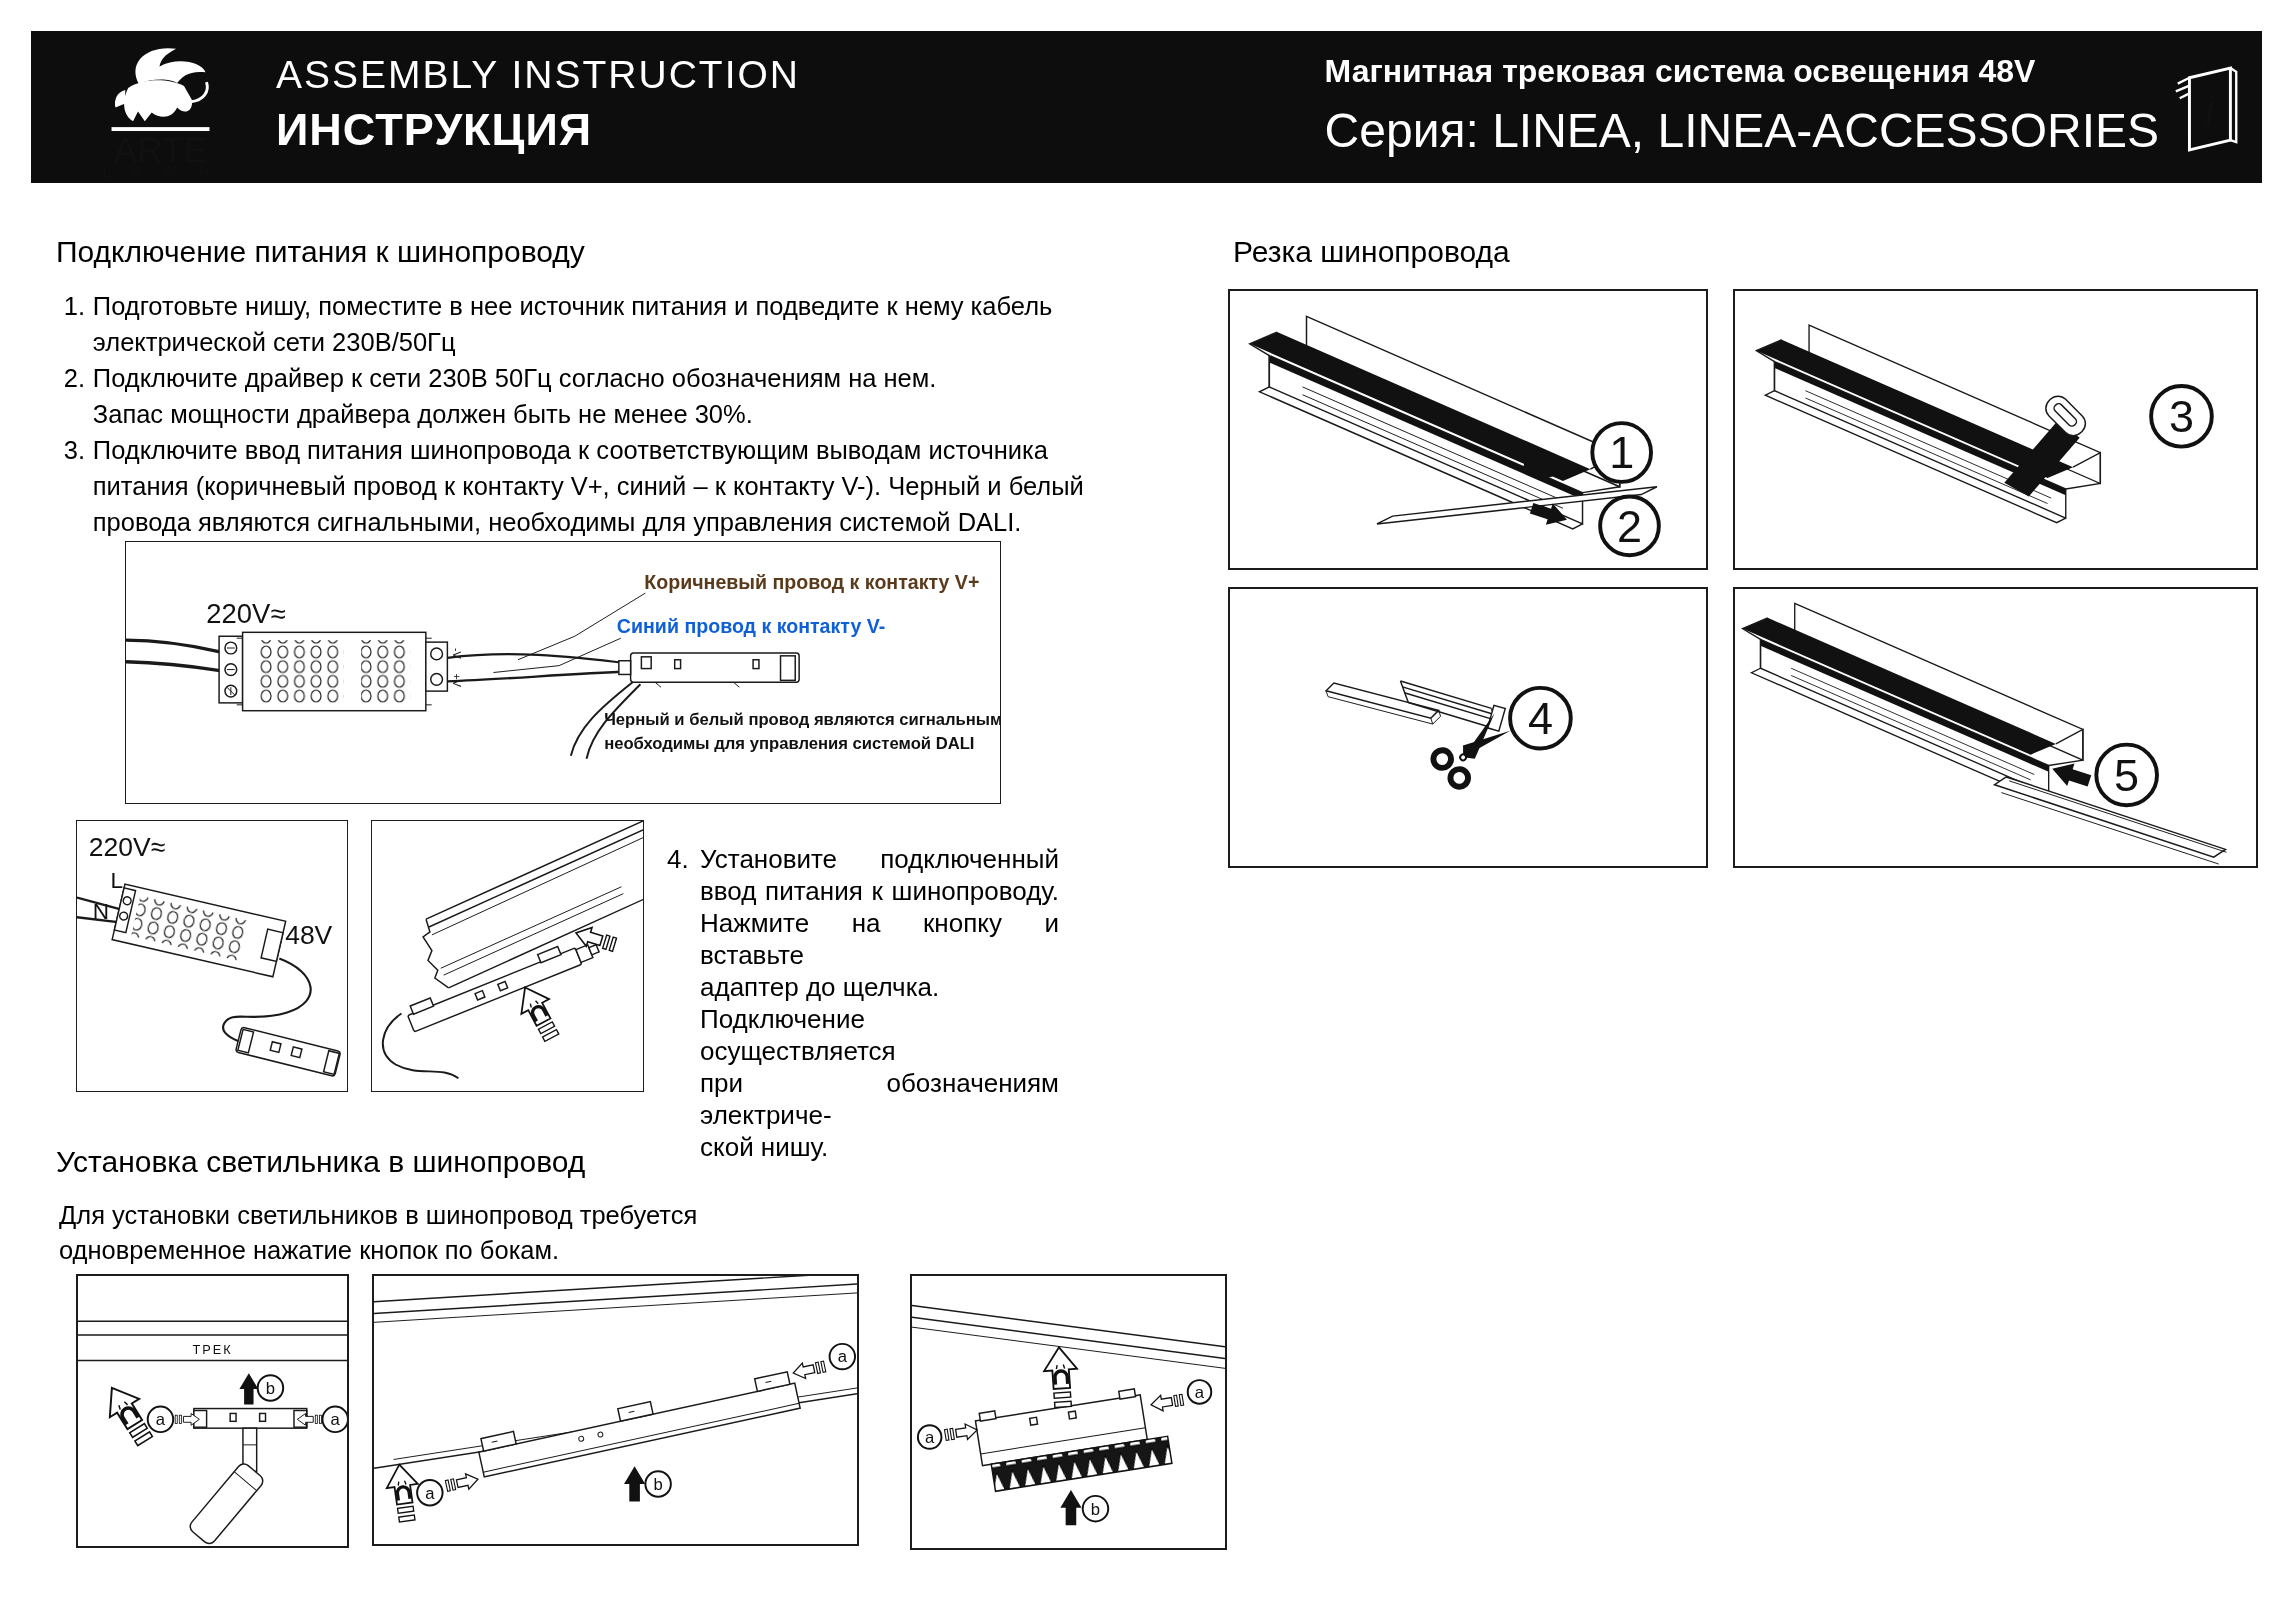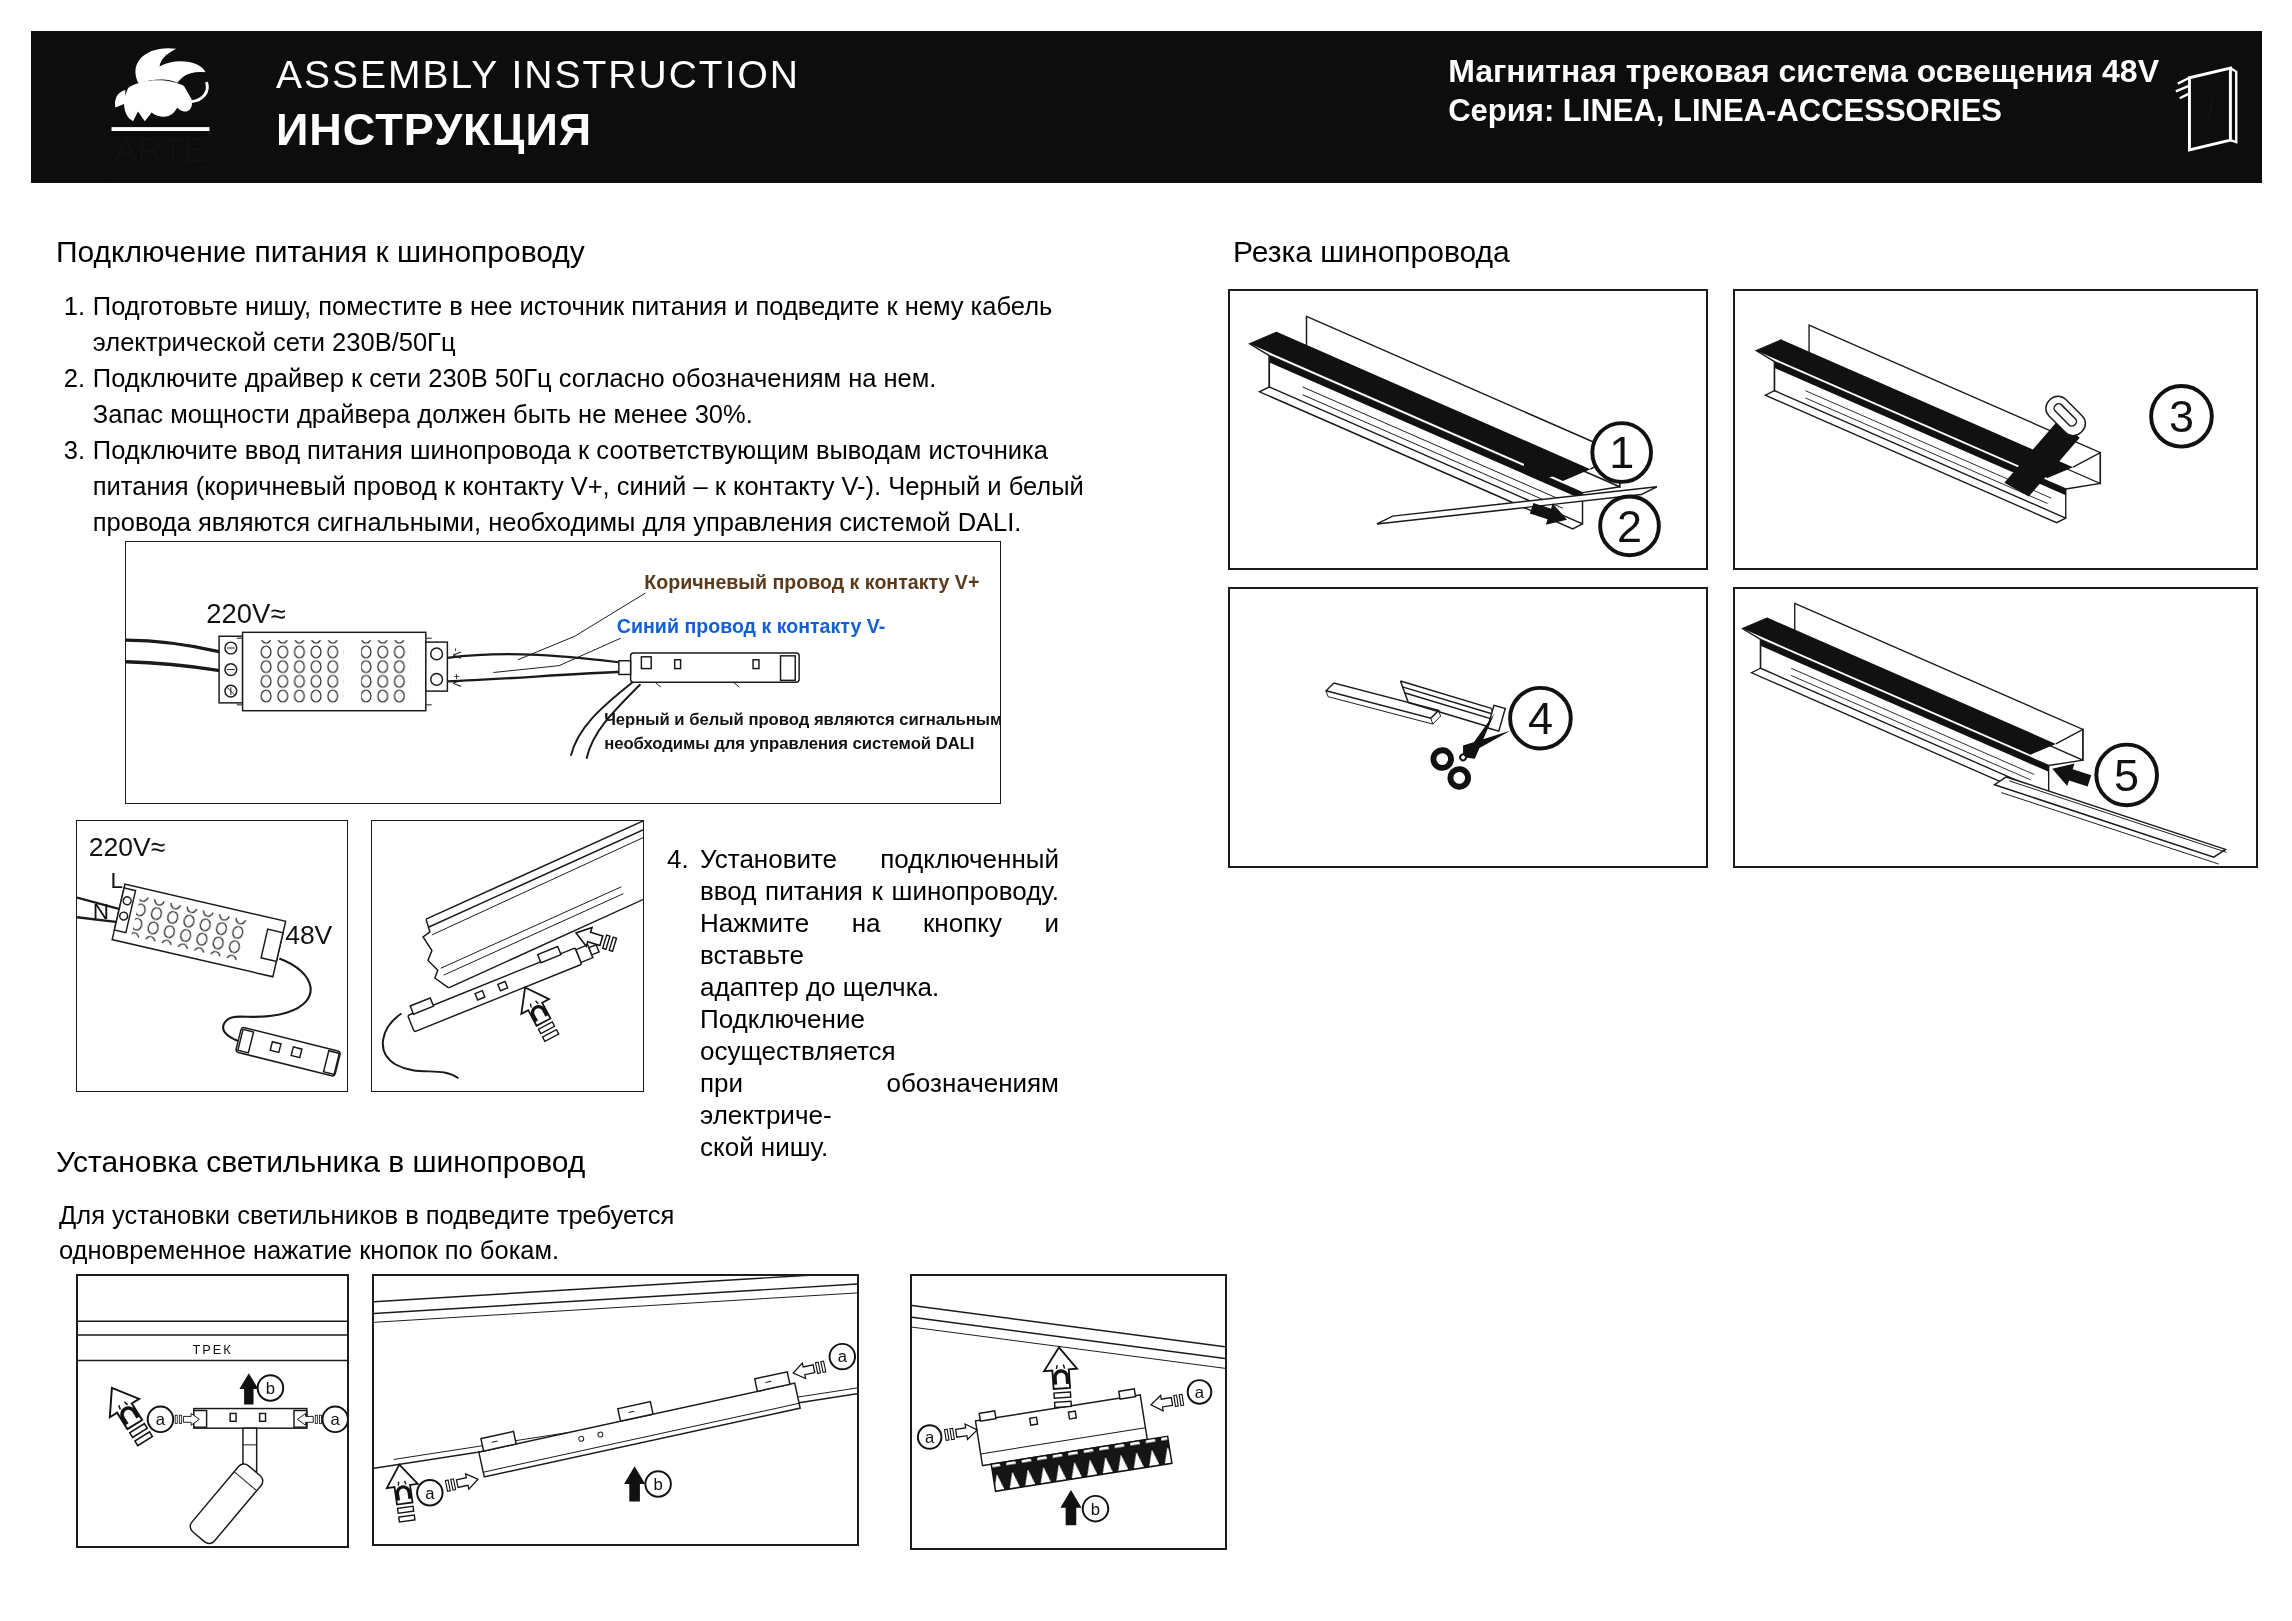--- a/index.html
+++ b/index.html
@@ -6,21 +6,21 @@
   .page{position:relative;width:2293px;height:1621px;background:#fff;overflow:hidden;
         font-family:"Liberation Sans",sans-serif;color:#000;}
   
   .header{position:absolute;left:31px;top:31px;width:2231px;height:152px;background:#0d0d0d;color:#fff;}
   .logo{position:absolute;left:51px;top:5.9px;width:157px;height:143px;}
   .hdr-left{position:absolute;left:245px;top:21.6px;}
   .hdr-title-en{font-size:39px;letter-spacing:2px;font-weight:400;}
   .hdr-title-ru{font-size:45px;font-weight:700;margin-top:7.8px;letter-spacing:1px;}
   .hdr-right{position:absolute;right:103px;top:21.6px;}
   .hdr-prod1{font-size:32px;font-weight:700;}
-  .hdr-prod2{font-size:31px;font-weight:700;margin-top:3px;}
+  .hdr-prod2{font-size:48px;font-weight:400;margin-top:13px;}
   .booklet{position:absolute;right:15.7px;top:29px;width:78px;height:94px;}
   
   .h2{position:absolute;font-size:30px;font-weight:400;}
   .steps{position:absolute;left:56px;top:288px;width:1039px;font-size:25.5px;line-height:36px;}
   .step{display:flex;}
   .step .num{width:29px;flex:0 0 29px;text-align:right;margin-right:7.8px;}
   .para{position:absolute;font-size:25.5px;line-height:35px;}
   .step4{position:absolute;left:667px;top:843px;width:392px;font-size:26px;line-height:32px;}
   .step4 .row{display:flex;}
   .step4 .num{width:33px;flex:0 0 33px;}
@@ -330,21 +330,21 @@
         <path class="lnthin" d="M272,208 L494,281 M280,196 L502,269"></path>
       </g>
       <use href="#arrow-solid" transform="translate(362,196) rotate(198)"></use>
       <circle class="badge-circ" cx="400" cy="190" r="31"></circle>
       <text class="badge-txt" x="400" y="206" text-anchor="middle">5</text>
     </svg>
   </div>
 
   <div class="h2" style="left:56px;top:1145px;">Установка светильника в шинопровод</div>
   <div class="para" style="left:59px;top:1198px;">
-    <span>Для установки светильников в подведите требуется</span><br>
+    <span>Для установки светильников в шинопровод требуется</span><br>
     <span>одновременное нажатие кнопок по бокам.</span>
   </div>
 
   <div class="panel" style="left:76px;top:1274px;width:269px;height:270px;">
     <svg viewBox="0 0 274 275">
       <path class="ln" d="M0,46 L274,46 M0,60 L274,60 M0,86 L274,86"></path>
       <text x="137" y="79" text-anchor="middle" font-size="13" letter-spacing="2">ТРЕК</text>
       <g>
         <rect class="wh" x="118" y="135" width="115" height="20"></rect>
         <rect class="wh" x="118" y="137" width="13" height="17"></rect>

